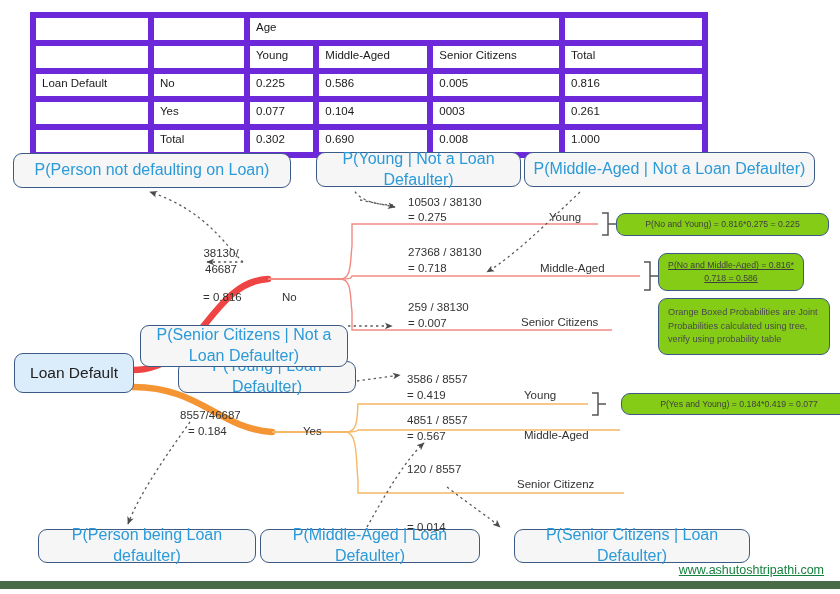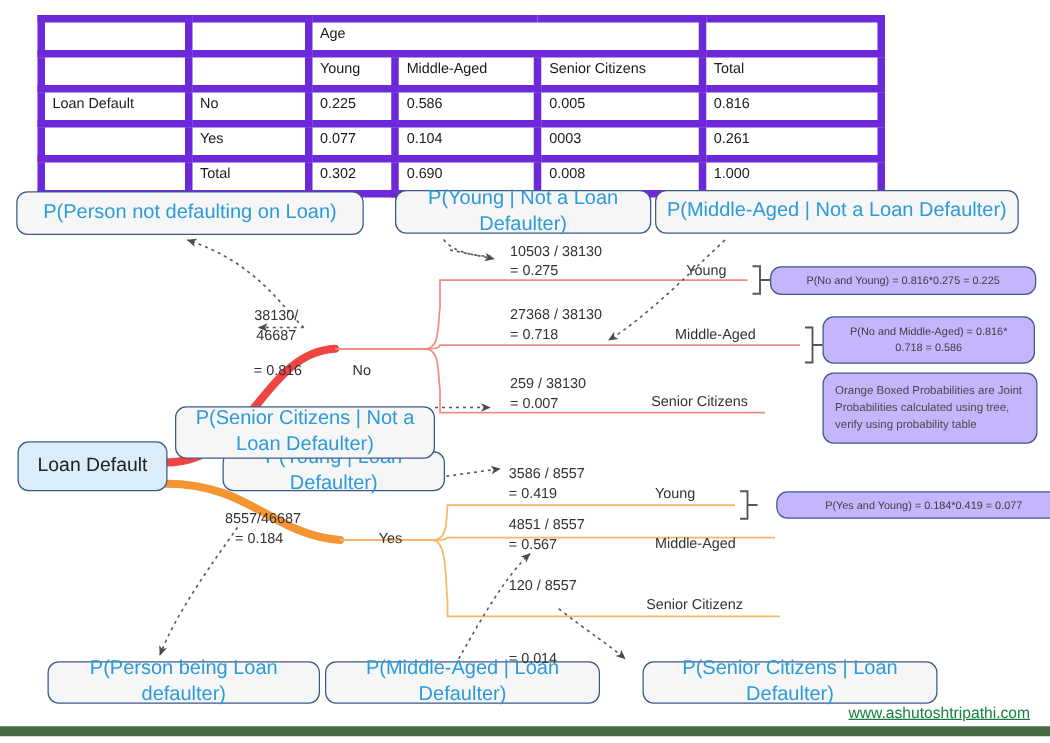--- a/index.html
+++ b/index.html
@@ -45,21 +45,21 @@
     display:flex;align-items:center;justify-content:center;
     text-align:center;
     line-height:1.3;
     padding:2px 6px;
   }
   .orangebox{
     position:absolute;
     box-sizing:border-box;
     border:1.5px solid #3b5a86;
     border-radius:9px;
-    background:#c4b5fd;
+    background:#84cc16;
     color:#3f3f3f;
     font-size:8.7px;
     display:flex;align-items:center;justify-content:center;
     text-align:center;
     line-height:1.45;
     padding:2px 6px;
   }
   .orangebox.note{
     font-size:9.2px;
     text-align:left;
@@ -212,21 +212,21 @@
   <div class="nodebox" style="left:140px;top:325px;width:208px;height:42px;">P(Senior Citizens | Not a Loan Defaulter)</div>
 
   <div class="nodebox" style="left:38px;top:529px;width:218px;height:34px;">P(Person being Loan defaulter)</div>
 
   <div class="nodebox" style="left:260px;top:529px;width:220px;height:34px;">P(Middle-Aged | Loan Defaulter)</div>
 
   <div class="nodebox" style="left:482px;top:529px;width:236px;height:34px;margin-left:32px;">P(Senior Citizens | Loan Defaulter)</div>
 
   <div class="orangebox" style="left:616px;top:213px;width:213px;height:23px;">P(No and Young) = 0.816*0.275 = 0.225</div>
 
-  <div class="orangebox" style="left:658px;top:253px;width:170px;height:38px;white-space:pre-line;">P(No and Middle-Aged) = 0.816*
+  <div class="orangebox" style="left:658px;top:253px;width:146px;height:38px;white-space:pre-line;text-decoration:underline;">P(No and Middle-Aged) = 0.816*
 0.718 = 0.586</div>
 
   <div class="orangebox note" style="left:658px;top:298px;width:172px;height:57px;">Orange Boxed Probabilities are Joint Probabilities calculated using tree, verify using probability table</div>
 
   <div class="orangebox" style="left:621px;top:393px;width:236px;height:22px;">P(Yes and Young) = 0.184*0.419 = 0.077</div>
 
   <div class="txt c" style="left:186px;top:246px;width:70px;white-space:pre-line;">38130/
 46687</div>
   <div class="txt" style="left:203px;top:290px;">= 0.816</div>
   <div class="txt" style="left:282px;top:290px;">No</div>

